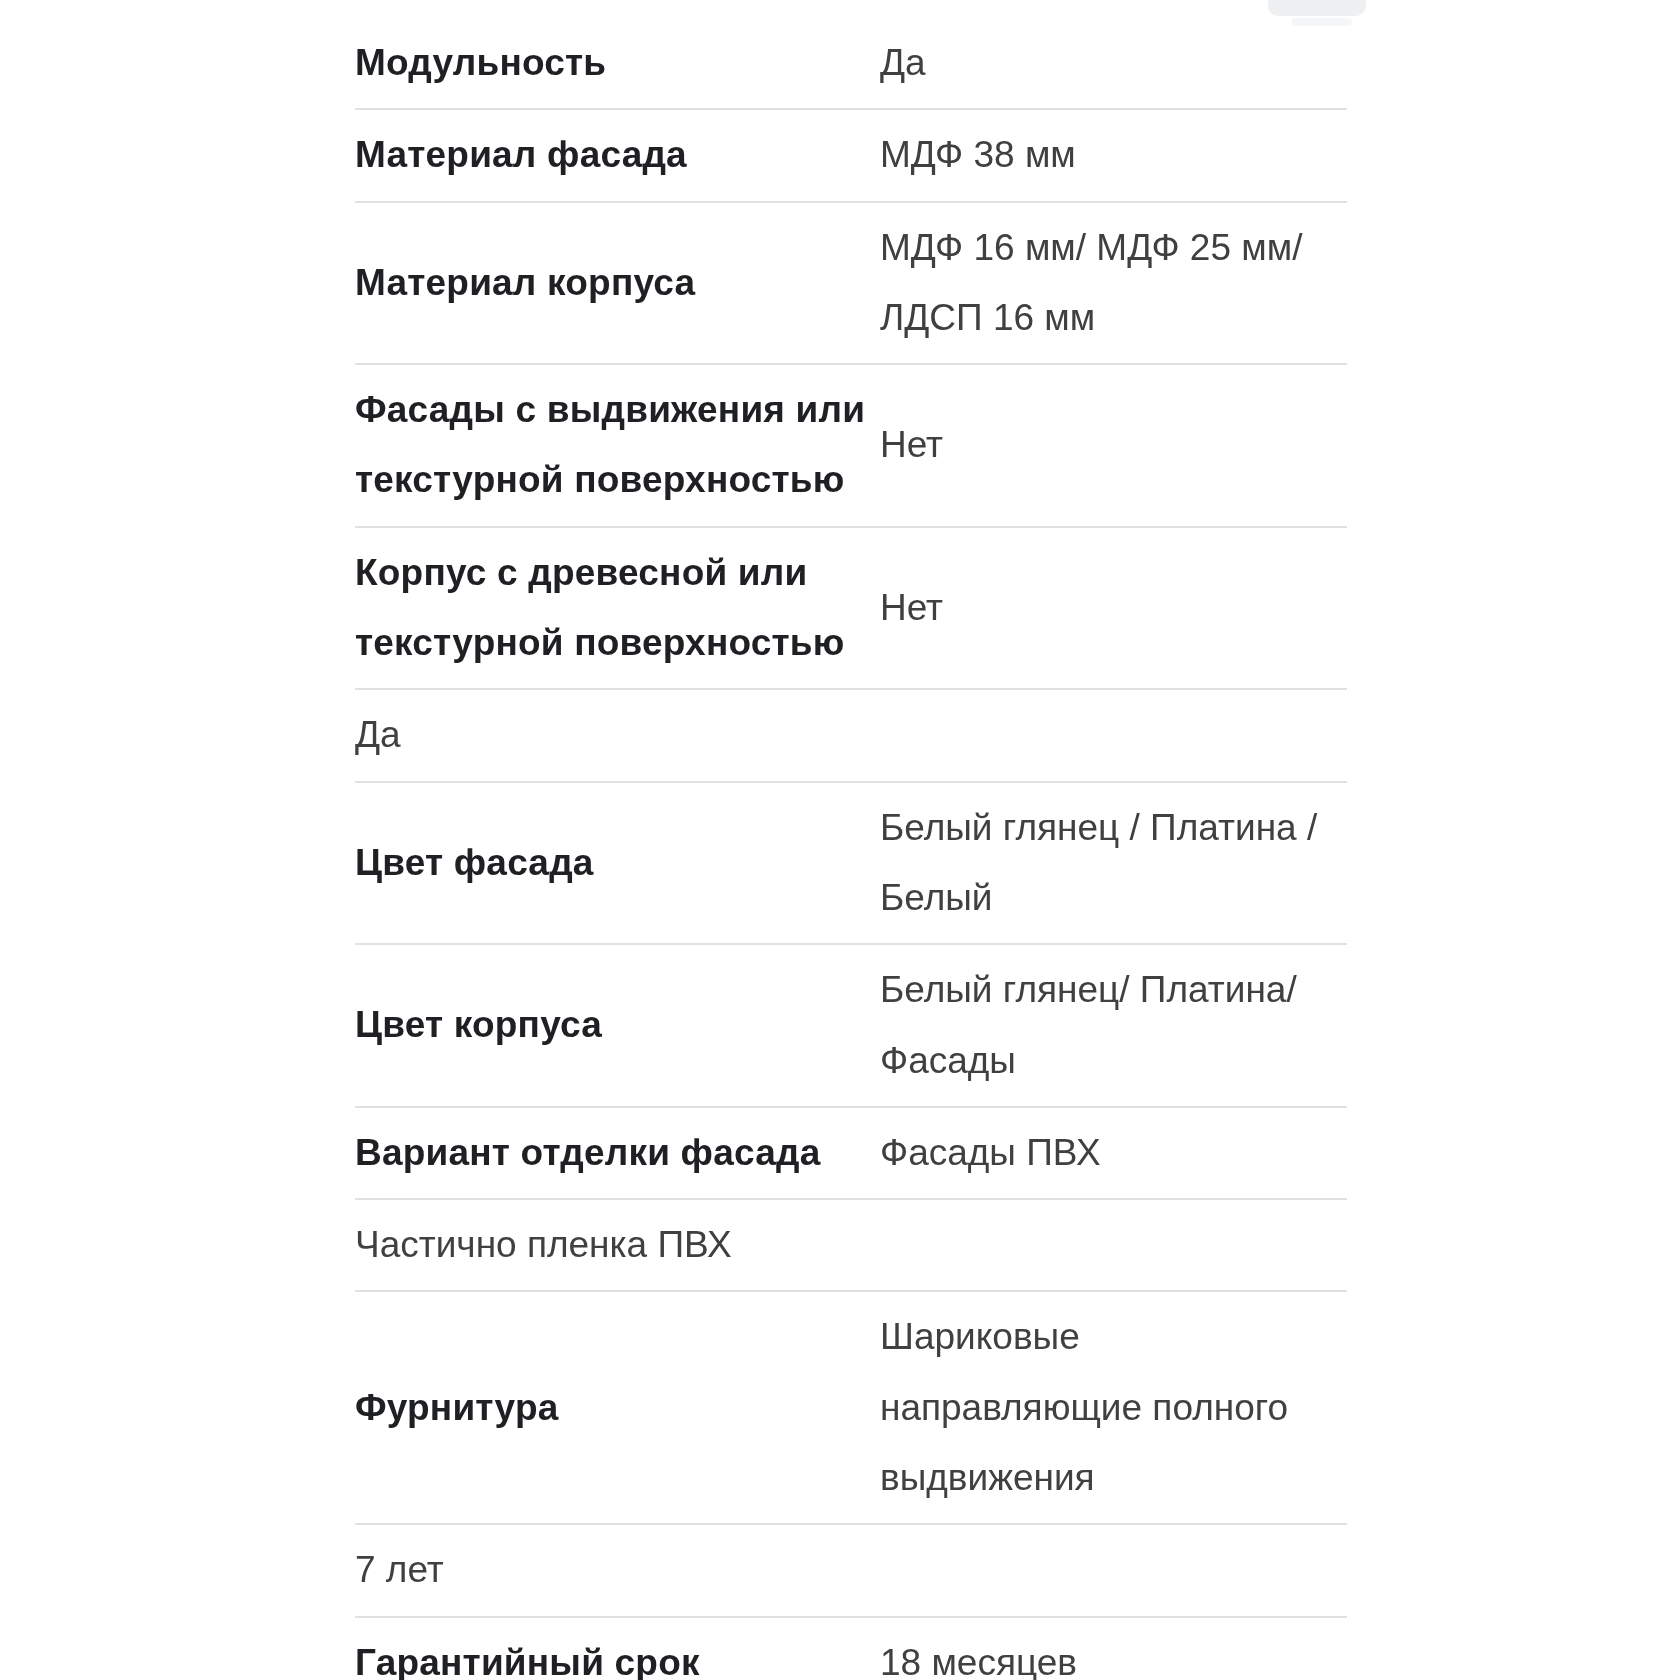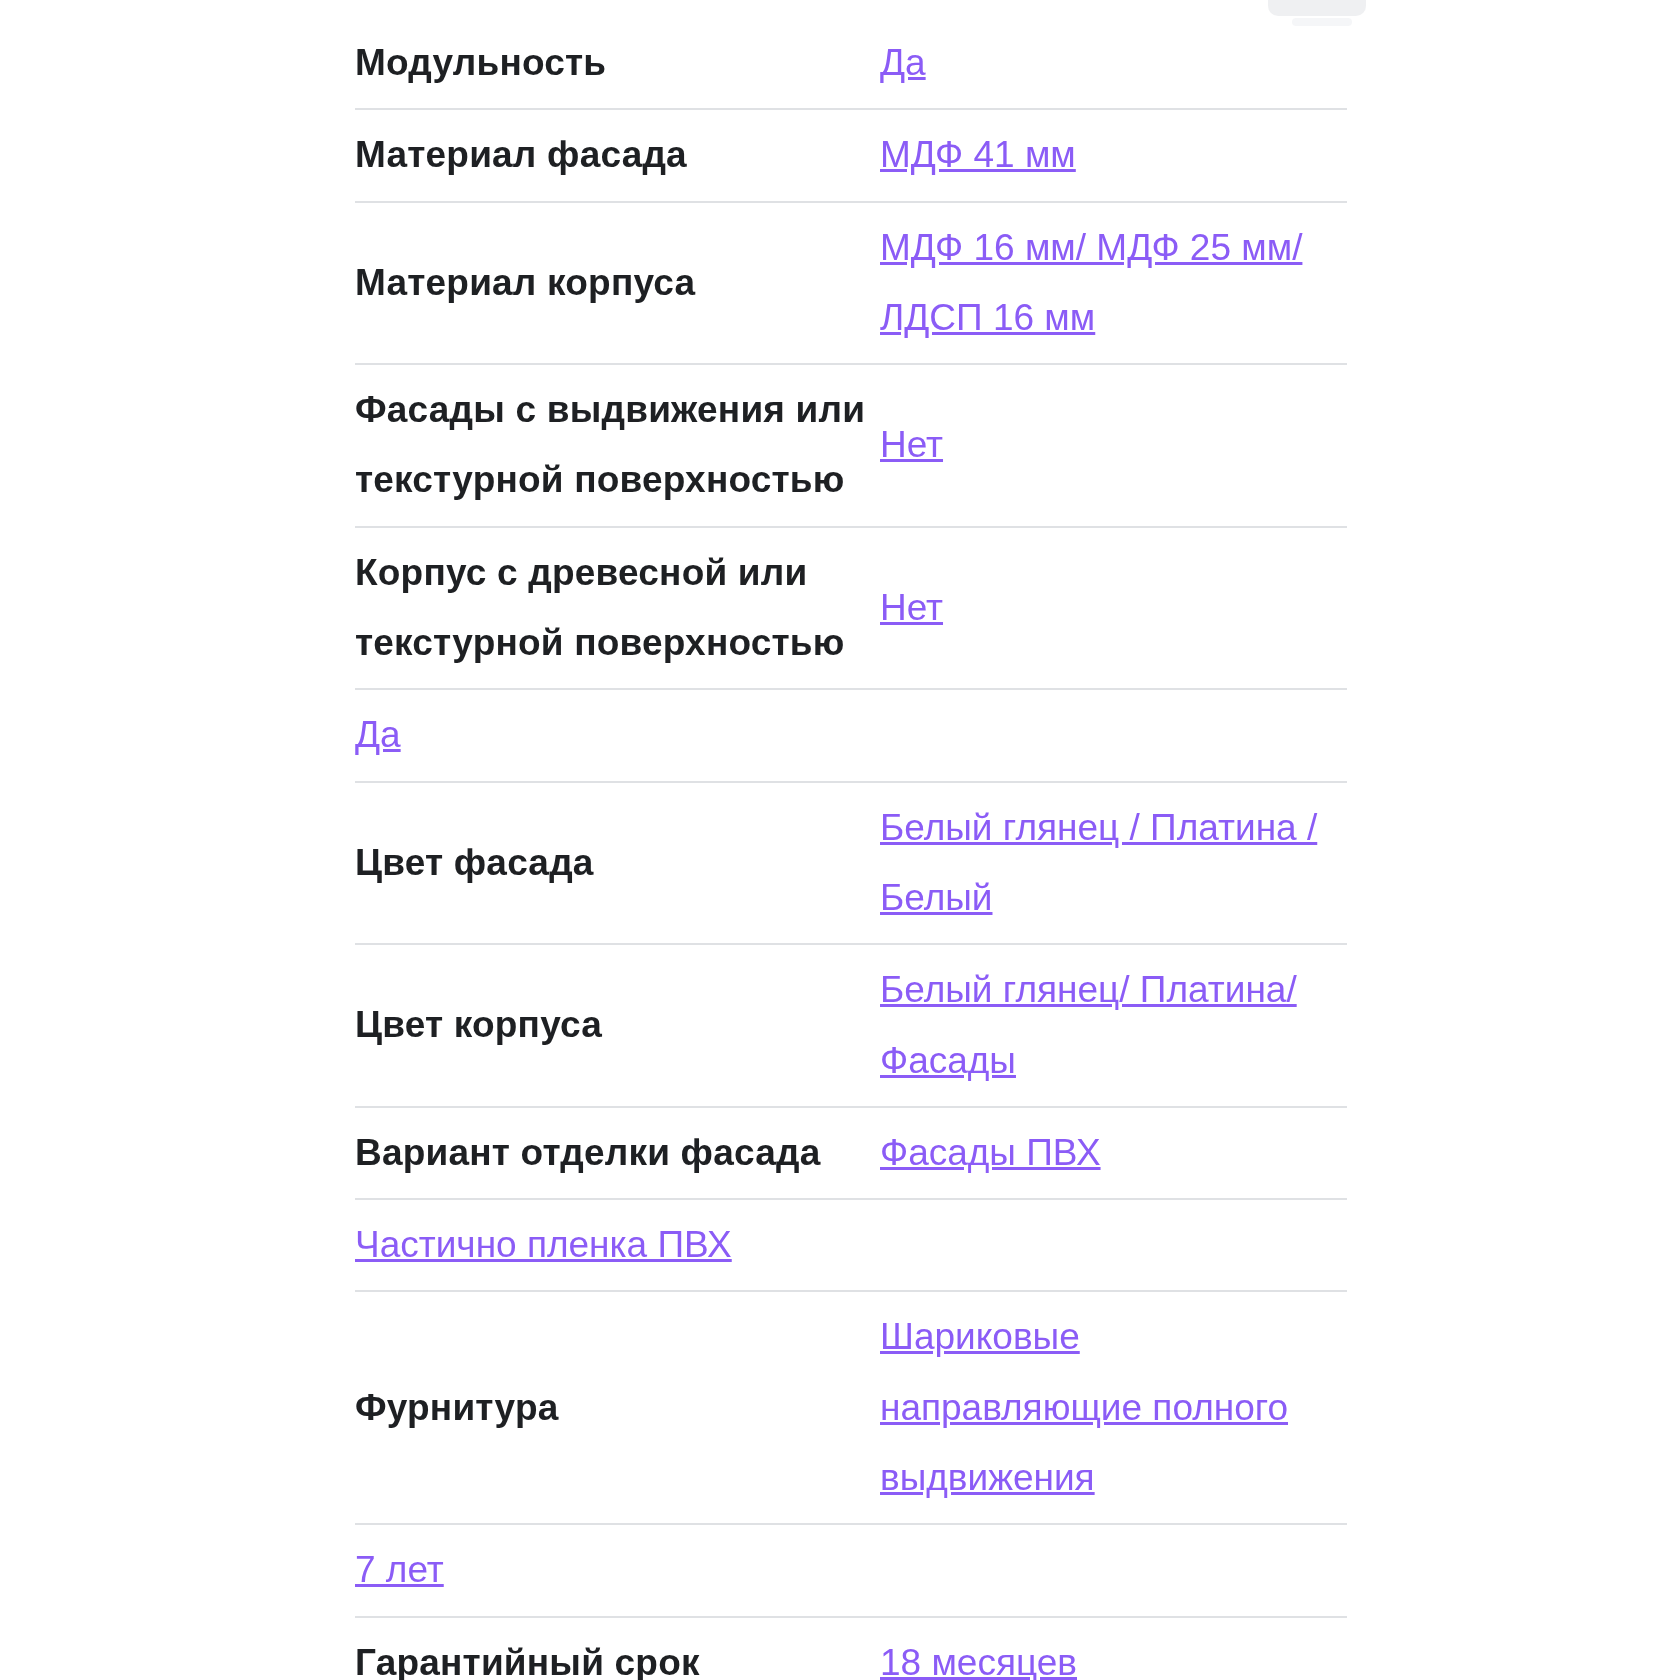--- a/index.html
+++ b/index.html
@@ -55,22 +55,21 @@
     font-weight: 700;
     line-height: 1.9;
     color: #1e2023;
     letter-spacing: 0.2px;
   }
   .spec-value {
     flex: 1 1 auto;
     font-size: 37px;
     font-weight: 400;
     line-height: 1.9;
-    color: #8b5cf6;
-    text-decoration: underline;
+    color: #404040;
   }
   .spec-separator {
     height: 2px;
     background: #dfe1e4;
     width: 100%;
   }
 </style>
 </head>
 <body>
 
@@ -79,21 +78,21 @@
   <div class="top-smudge-2"></div>
 
   <div class="specs-table" id="specs-table">
   <div class="spec-row">
     <div class="spec-label">Модульность</div>
     <div class="spec-value">Да</div>
   </div>
 <div class="spec-separator"></div>
   <div class="spec-row">
     <div class="spec-label">Материал фасада</div>
-    <div class="spec-value">МДФ 41 мм</div>
+    <div class="spec-value">МДФ 38 мм</div>
   </div>
 <div class="spec-separator"></div>
   <div class="spec-row">
     <div class="spec-label">Материал корпуса</div>
     <div class="spec-value">МДФ 16 мм/ МДФ 25 мм/ ЛДСП 16 мм</div>
   </div>
 <div class="spec-separator"></div>
   <div class="spec-row">
     <div class="spec-label">Фасады с выдвижения или текстурной поверхностью</div>
     <div class="spec-value">Нет</div>

